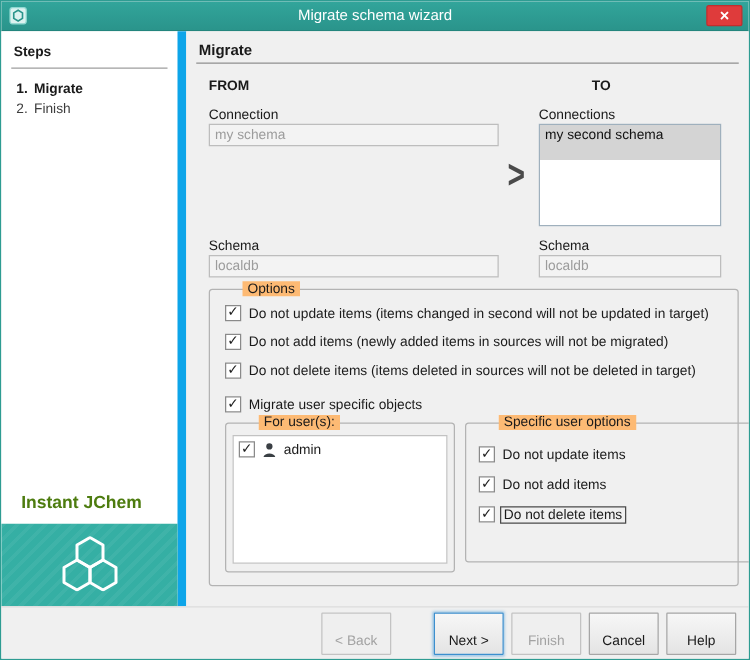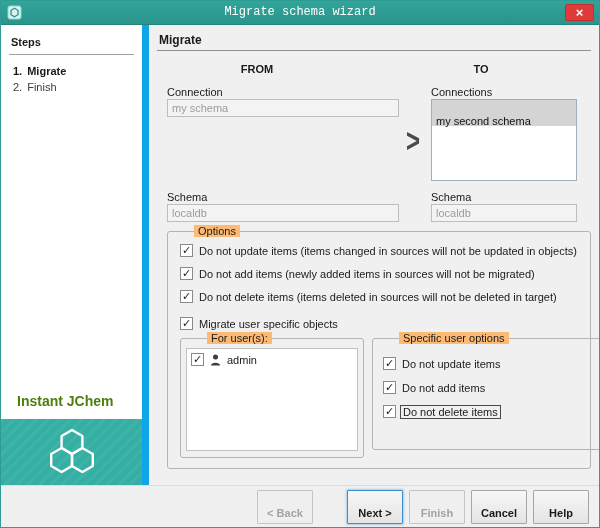--- a/index.html
+++ b/index.html
@@ -5,21 +5,21 @@
   * { box-sizing: border-box; }
   body { margin: 0; background: #d8d8d8; font-family: "Liberation Sans", "DejaVu Sans", sans-serif; }
   .window {
     position: relative; width: 600px; height: 528px; background: #f0f0f0;
     border: 1px solid #2E9C92; overflow: hidden; font-size: 11px; color: #1a1a1a;
   }
   
   .titlebar { position: absolute; top: 0; left: 0; right: 0; height: 24px;
     background: linear-gradient(#32A59B, #2A948B); border-bottom: 1px solid #23857D; }
   .titlebar .title { position: absolute; left: 0; right: 0; top: 0; height: 24px;
-    line-height: 23px; text-align: center; color: #fff; font-size: 12px; font-family: Liberation Mono, monospace; }
+    line-height: 23px; text-align: center; color: #fff; font-size: 12px; }
   .app-icon { position: absolute; left: 6px; top: 4px; width: 15px; height: 15px; }
   .close-btn { position: absolute; top: 3px; right: 5px; width: 29px; height: 17px;
     background: #DF3B3B; border: 1px solid #C02F2F; border-radius: 2px; color: #fff;
     display: flex; align-items: center; justify-content: center;
     font-size: 13px; font-weight: bold; line-height: 1; cursor: default; }
   
   .sidebar { position: absolute; top: 24px; left: 0; width: 148px; bottom: 42px;
     background: #ffffff; border-right: 7px solid #0ea5e9; }
   .steps-heading { position: absolute; left: 10px; top: 11px; font-weight: bold; }
   .steps-sep { position: absolute; left: 8px; right: 8px; top: 29px; height: 1px; background: #9e9e9e; }
@@ -27,28 +27,28 @@
   .step1 { top: 40px; font-weight: bold; }
   .step2 { top: 56px; color: #3c3c3c; }
   .brand { position: absolute; left: 16px; bottom: 76px; color: #4d7c0f; font-size: 14px; font-weight: bold; }
   .teal-block { position: absolute; left: 0; right: 0; bottom: 0; height: 66px; background: #35AFA4;
     background-image: repeating-linear-gradient(135deg, rgba(255,255,255,.05) 0 3px, transparent 3px 8px);
     display: flex; align-items: center; justify-content: center; }
   
   .main { position: absolute; top: 24px; left: 148px; right: 0; bottom: 42px; background: #f0f0f0; }
   .page-title { position: absolute; left: 10px; top: 8px; font-weight: bold; font-size: 12px; }
   .page-sep { position: absolute; left: 8px; right: 8px; top: 25px; height: 1px; background: #8f8f8f; }
-  .col-from-label { position: absolute; left: 18px; width: 180px; top: 38px; text-align: center; font-weight: bold; }
+  .col-from-label { position: absolute; left: 18px; width: 180px; top: 38px; font-weight: bold; }
   .col-to-label { position: absolute; left: 282px; width: 100px; top: 38px; text-align: center; font-weight: bold; }
   .lbl-connection { position: absolute; left: 18px; top: 61px; }
   .lbl-connections { position: absolute; left: 282px; top: 61px; }
   .fld-connection { position: absolute; left: 18px; top: 74px; width: 232px; height: 18px; }
   .list-connections { position: absolute; left: 282px; top: 74px; width: 146px; height: 82px;
     background: #fff; border: 1px solid #9fb0bd; }
-  .list-item-selected { height: 17px; line-height: 17px; padding: 13px 4px; background: #d4d4d4; color: #111; }
+  .list-item-selected { height: 28px; line-height: 17px; padding: 0 4px; background: #d4d4d4; color: #111; }
   .chevron { position: absolute; left: 250px; top: 102px; width: 28px; text-align: center;
     font-size: 24px; font-weight: bold; color: #4a4a4a; transform: scaleY(1.35); }
   .lbl-schema-from { position: absolute; left: 18px; top: 166px; }
   .fld-schema-from { position: absolute; left: 18px; top: 179px; width: 232px; height: 18px; }
   .lbl-schema-to { position: absolute; left: 282px; top: 166px; }
   .fld-schema-to { position: absolute; left: 282px; top: 179px; width: 146px; height: 18px; }
   .textfield { border: 1px solid #bdbdbd; background: #f3f3f3; color: #9c9c9c;
     font-size: 11px; padding: 0 4px; font-family: inherit; }
   
   .group { border: 1px solid #b3b3b3; border-radius: 3px; }
@@ -69,21 +69,21 @@
   .user-cb-row { position: static; }
   .focus-box { border: 1px solid #4a4a4a; padding: 0 2px; margin: -1px -3px -1px -2px; }
   
   .person { width: 11px; height: 12px; flex: none; }
   
   .footer { position: absolute; left: 0; right: 0; bottom: 0; height: 42px; background: #f0f0f0;
     border-top: 1px solid #dcdcdc; display: flex; align-items: center; justify-content: flex-end;
     gap: 6px; padding: 0 10px; }
   .btn { min-width: 56px; height: 22px; background: linear-gradient(#f7f7f7, #e4e4e4);
     border: 1px solid #a6a6a6; border-radius: 1px; font-size: 11px; font-family: inherit;
-    color: #1a1a1a; padding: 16px 8px; font-weight: bold; }
+    color: #1a1a1a; padding: 16px 8px; }
   .btn.disabled { color: #a3a3a3; border-color: #c3c3c3; background: #efefef; }
   .btn.focused { border-color: #3C8FCE; box-shadow: 0 0 2px 1px rgba(80,160,220,.45); margin-left: 28px; }
 </style>
 </head>
 <body>
 
 <div class="window">
 
   <div class="titlebar">
     <span class="app-icon">
@@ -146,21 +146,21 @@
     <div class="lbl-schema-to">Schema</div>
     <input class="textfield fld-schema-to" disabled="" value="localdb" style="">
 
     <div class="group options-group">
       <div class="group-title">Options</div>
 
       <div class="cb-row opt1">
         <span class="cb">
             <span class="tick">✓</span>
           </span>
-        <span>Do not update items (items changed in sources will not be updated in objects)</span>
+        <span>Do not update items (items changed in second will not be updated in target)</span>
       </div>
       <div class="cb-row opt2">
         <span class="cb">
             <span class="tick">✓</span>
           </span>
         <span>Do not add items (newly added items in sources will not be migrated)</span>
       </div>
       <div class="cb-row opt3">
         <span class="cb">
             <span class="tick">✓</span>

